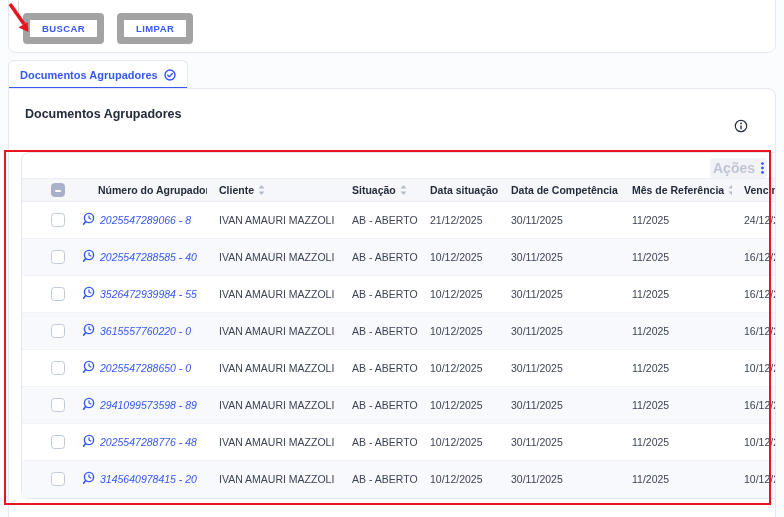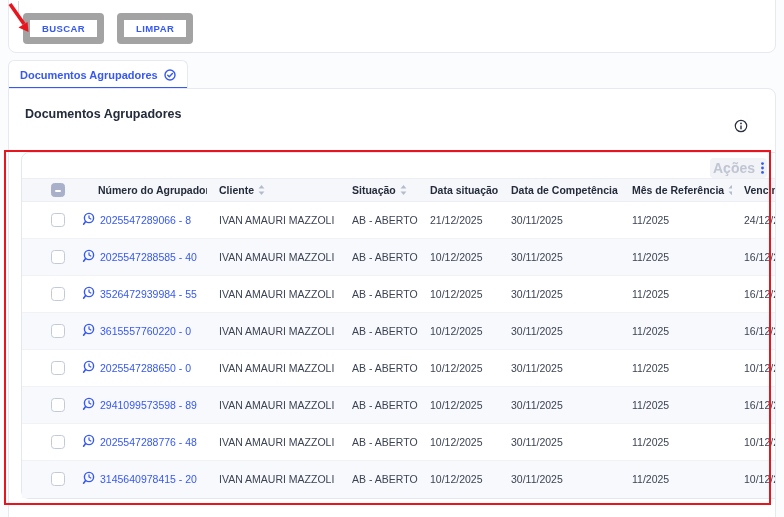--- a/index.html
+++ b/index.html
@@ -94,21 +94,21 @@
     vertical-align: middle; cursor: pointer;
   }
   .cb.indet {
     background: #a8b0ca; border-color: #a8b0ca; position: relative;
   }
   .cb.indet::after {
     content: ""; position: absolute; left: 3px; right: 3px; top: 5.5px; height: 2px;
     background: #fff; border-radius: 1px;
   }
   .mag { display: inline-block; vertical-align: middle; margin-right: 5px; cursor: pointer; }
-  .lnk { color: #3658f3; text-decoration: none; cursor: pointer; vertical-align: middle; }
+  .lnk { color: #3658f3; text-decoration: none; cursor: pointer; vertical-align: middle; font-style: italic; }
 
   
   .anno-rect {
     position: absolute; left: 4px; top: 150px; width: 767px; height: 355px;
     border: 2.5px solid #e8151e; pointer-events: none; z-index: 50;
   }
   .anno-arrow { position: absolute; left: 4px; top: 1px; pointer-events: none; z-index: 51; }
 </style>
 </head>
 <body>

